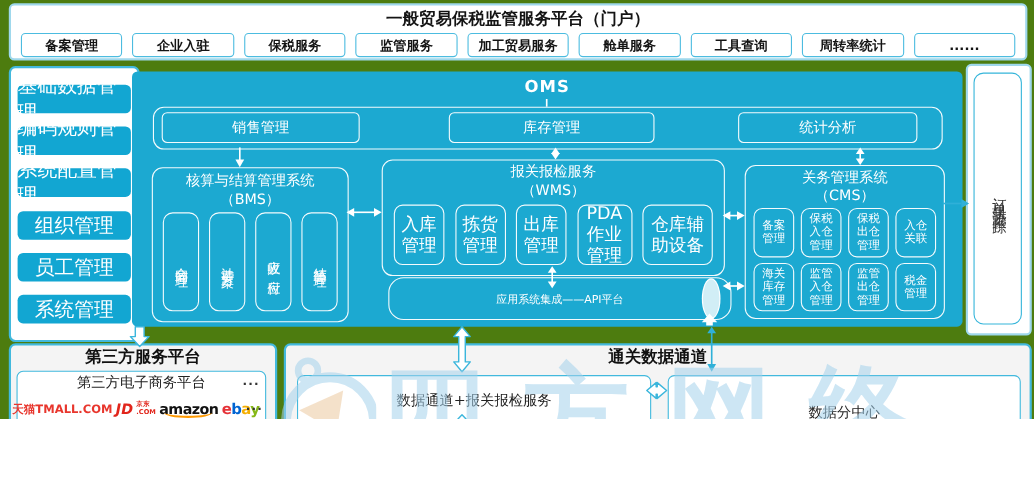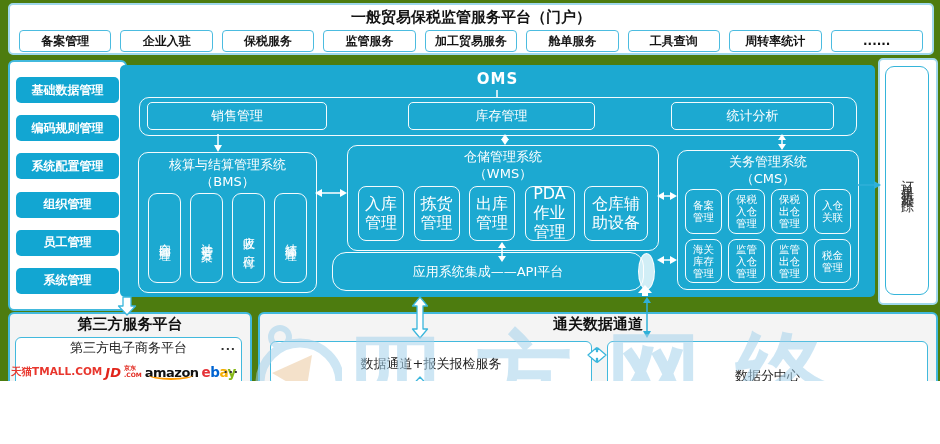--- a/index.html
+++ b/index.html
@@ -12,39 +12,39 @@
   
   .topbar{left:8px;top:3px;width:922px;height:48px;border:2px solid #9fd8ec;border-radius:5px;background:#fff;}
   .topbar-title{left:0;top:3px;width:100%;text-align:center;font-size:15px;font-weight:bold;color:#141414;}
   .tabs{left:9px;right:9px;top:25px;display:flex;gap:9px;}
   .tab{flex:1;height:20px;border:1px solid #4cbce0;border-radius:4px;background:#fff;
        font-size:12px;font-weight:600;color:#141414;display:flex;align-items:center;justify-content:center;cursor:pointer;}
 
   
   .sidebar{left:8px;top:60px;width:103px;height:241px;border:2px solid #42b9dd;border-radius:6px;background:#fff;
            display:flex;flex-direction:column;justify-content:space-evenly;padding:3px 6px;}
-  .side-btn{height:26px;background:#12a6d2;color:#fff;border-radius:5px;font-size:12px;
-            display:flex;align-items:center;justify-content:center;cursor:pointer;font-weight:bold;}
+  .side-btn{height:26px;background:#12a6d2;color:#fff;border-radius:5px;font-size:18px;
+            display:flex;align-items:center;justify-content:center;cursor:pointer;}
 
   
   .main{left:120px;top:65px;width:755px;height:232px;background:#1ca9d1;border-radius:5px;color:#fff;}
   .oms-title{left:0;top:5px;width:100%;text-align:center;font-size:15px;font-weight:bold;letter-spacing:1px;}
   .wbox{border:1.5px solid rgba(255,255,255,.95);border-radius:10px;}
   .oms-box{left:19px;top:32px;width:716px;height:37px;}
   .tm{height:26px;border:1.5px solid rgba(255,255,255,.95);border-radius:5px;font-size:13px;}
   .sec-title{left:0;top:4px;width:100%;text-align:center;font-size:13px;line-height:1.3;}
   .cellbox{border:1.5px solid rgba(255,255,255,.95);border-radius:8px;}
   .bms-items{left:9px;right:9px;top:40px;bottom:9px;display:flex;justify-content:space-between;}
   .bms-item{width:31px;writing-mode:vertical-rl;text-orientation:upright;font-size:12px;letter-spacing:2px;
             display:flex;align-items:center;justify-content:center;border:1.5px solid rgba(255,255,255,.95);border-radius:9px;}
   .wms-items{left:10px;right:10px;top:40px;bottom:9px;display:flex;justify-content:space-between;}
   .wms-item{font-size:16px;line-height:1.18;}
   .cms-grid{left:7px;right:7px;top:38px;bottom:6px;display:grid;grid-template-columns:repeat(4,1fr);gap:5px 6px;}
   .cms-cell{font-size:10.5px;line-height:1.15;}
-  .cyl{left:212px;top:187px;width:310px;height:37px;border:1.5px solid rgba(255,255,255,.95);border-radius:14px;font-size:13px;}
+  .cyl{left:233px;top:187px;width:310px;height:37px;border:1.5px solid rgba(255,255,255,.95);border-radius:14px;font-size:10px;}
   .cyl-ell{position:absolute;right:7px;top:-1px;width:15px;height:35px;border:1.5px solid rgba(255,255,255,.95);
            border-radius:50%;background:rgba(255,255,255,.8);}
 
   
   .rcol{left:878px;top:58px;width:56px;height:243px;border:2px solid #9fd8ec;border-radius:5px;background:#fff;}
   .rinner{left:5px;top:6px;width:42px;height:227px;border:1.5px solid #35b5da;border-radius:9px;
           writing-mode:vertical-rl;text-orientation:upright;font-size:13px;letter-spacing:4px;color:#333;
           display:flex;align-items:center;justify-content:center;}
 
   
@@ -129,21 +129,21 @@
 （BMS）</div>
       <div class="abs bms-items">
         <div class="bms-item">合同管理</div>
         <div class="bms-item">计费方案</div>
         <div class="bms-item">应收／应付</div>
         <div class="bms-item">结算管理</div>
       </div>
     </div>
 
     <div class="abs wbox" style="left:227px;top:80px;width:310px;height:104px;">
-      <div class="abs sec-title pre" style="top:3px;">仓储管理系统
+      <div class="abs sec-title pre" style="top:3px;">报关报检服务
 （WMS）</div>
       <div class="abs wms-items">
         <div class="cellbox cc wms-item pre" style="width:44px;">入库
 管理</div>
         <div class="cellbox cc wms-item pre" style="width:44px;">拣货
 管理</div>
         <div class="cellbox cc wms-item pre" style="width:44px;">出库
 管理</div>
         <div class="cellbox cc wms-item pre" style="width:48px;">PDA
 作业

